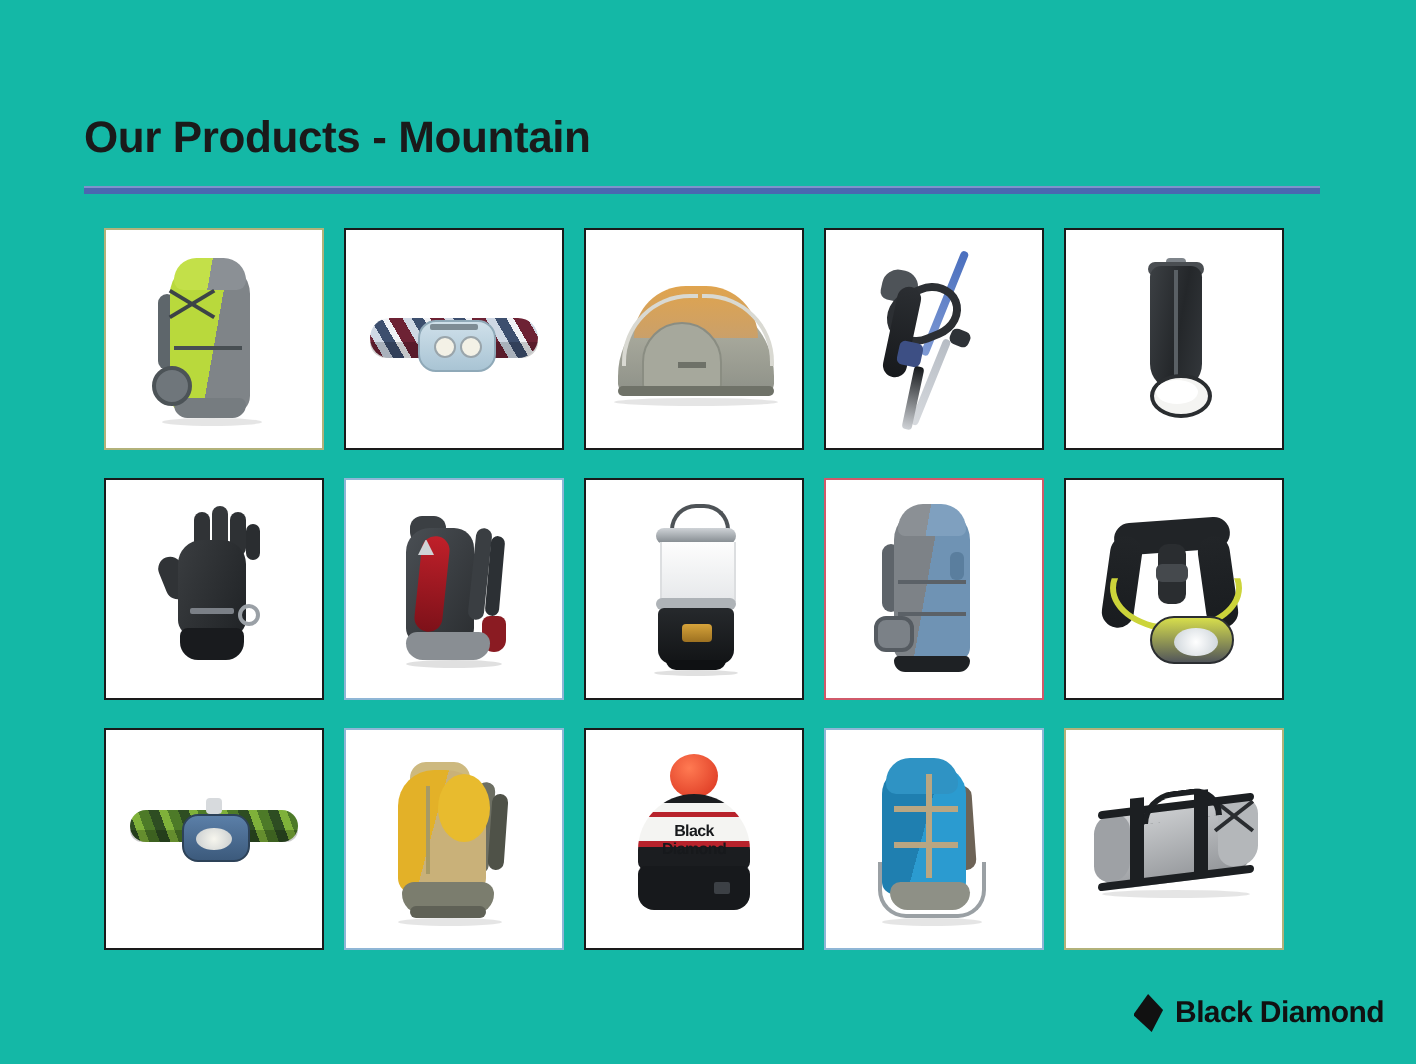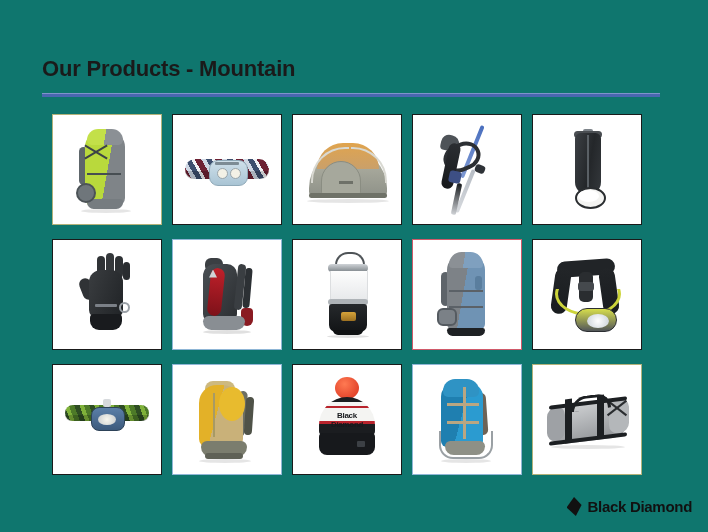--- a/index.html
+++ b/index.html
@@ -3,21 +3,21 @@
 <meta charset="utf-8">
 <style>
   html,body{margin:0;padding:0;}
   body{
     width:708px;height:532px;
     background:#ffffff;
     font-family:"Liberation Sans", sans-serif;
     overflow:hidden;
     position:relative;
   }
-  .slide{position:absolute;inset:0;background:#0f766e;}
+  .slide{position:absolute;inset:0;background:#14b8a6;}
 
   
   .title{
     position:absolute;left:42px;top:56px;
     font-size:22px;font-weight:bold;color:#1a1a1a;
     letter-spacing:-0.2px;
     white-space:nowrap;
   }
   .title-rule{
     position:absolute;left:42px;top:93px;width:618px;height:3px;

